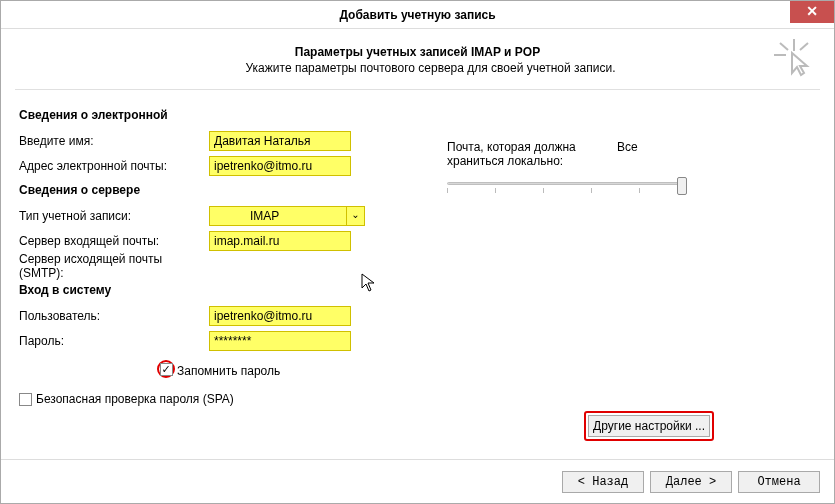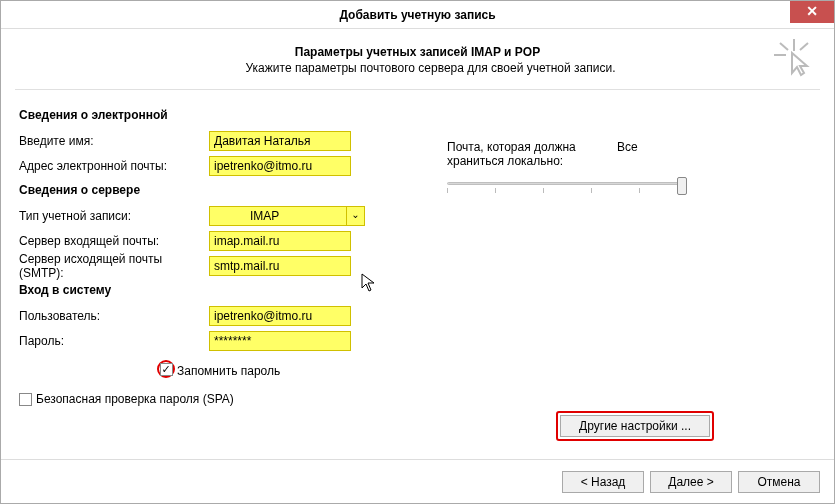--- a/index.html
+++ b/index.html
@@ -144,39 +144,40 @@
     border-radius: 2px;
     cursor: pointer;
   }
   .other-settings {
     position: absolute;
     right: 120px;
     bottom: 62px;
   }
   .btn {
     height: 22px;
-    padding: 0 18px;
+    padding: 0 4px;
     border: 1px solid #a9a9a9;
     background: #f0f0f0;
     font-family: inherit;
     font-size: 12px;
     cursor: pointer;
     line-height: 20px;
   }
   .red-ring { border: 2px solid #e00000; border-radius: 3px; padding: 2px; display: inline-block; }
   .footer {
     position: absolute;
     bottom: 0; left: 0; right: 0;
     height: 44px;
     border-top: 1px solid #ddd;
     display: flex;
     justify-content: flex-end;
     align-items: center;
     padding-right: 14px;
     gap: 6px;
+    font-family: Liberation Mono, monospace;
   }
   .footer .btn { width: 82px; text-align: center; padding: 0; }
   .cursor {
     position: absolute;
     left: 360px; top: 272px;
     pointer-events: none;
   }
 </style>
 </head>
 <body>
@@ -228,21 +229,20 @@
           <div class="yellow-input">IMAP</div>
           <div class="select-btn">⌄</div>
         </div>
       </div>
       <div class="row">
         <div class="row-label">Сервер входящей почты:</div>
         <div class="yellow-input">imap.mail.ru</div>
       </div>
       <div class="row">
         <div class="row-label">Сервер исходящей почты (SMTP):</div>
-        <div class="yellow-input">smtp.mail.ru</div>
       </div>
 
       <div class="section-hdr">Вход в систему</div>
 
       <div class="row">
         <div class="row-label">Пользователь:</div>
         <div class="yellow-input">ipetrenko@itmo.ru</div>
       </div>
       <div class="row">
         <div class="row-label">Пароль:</div>

